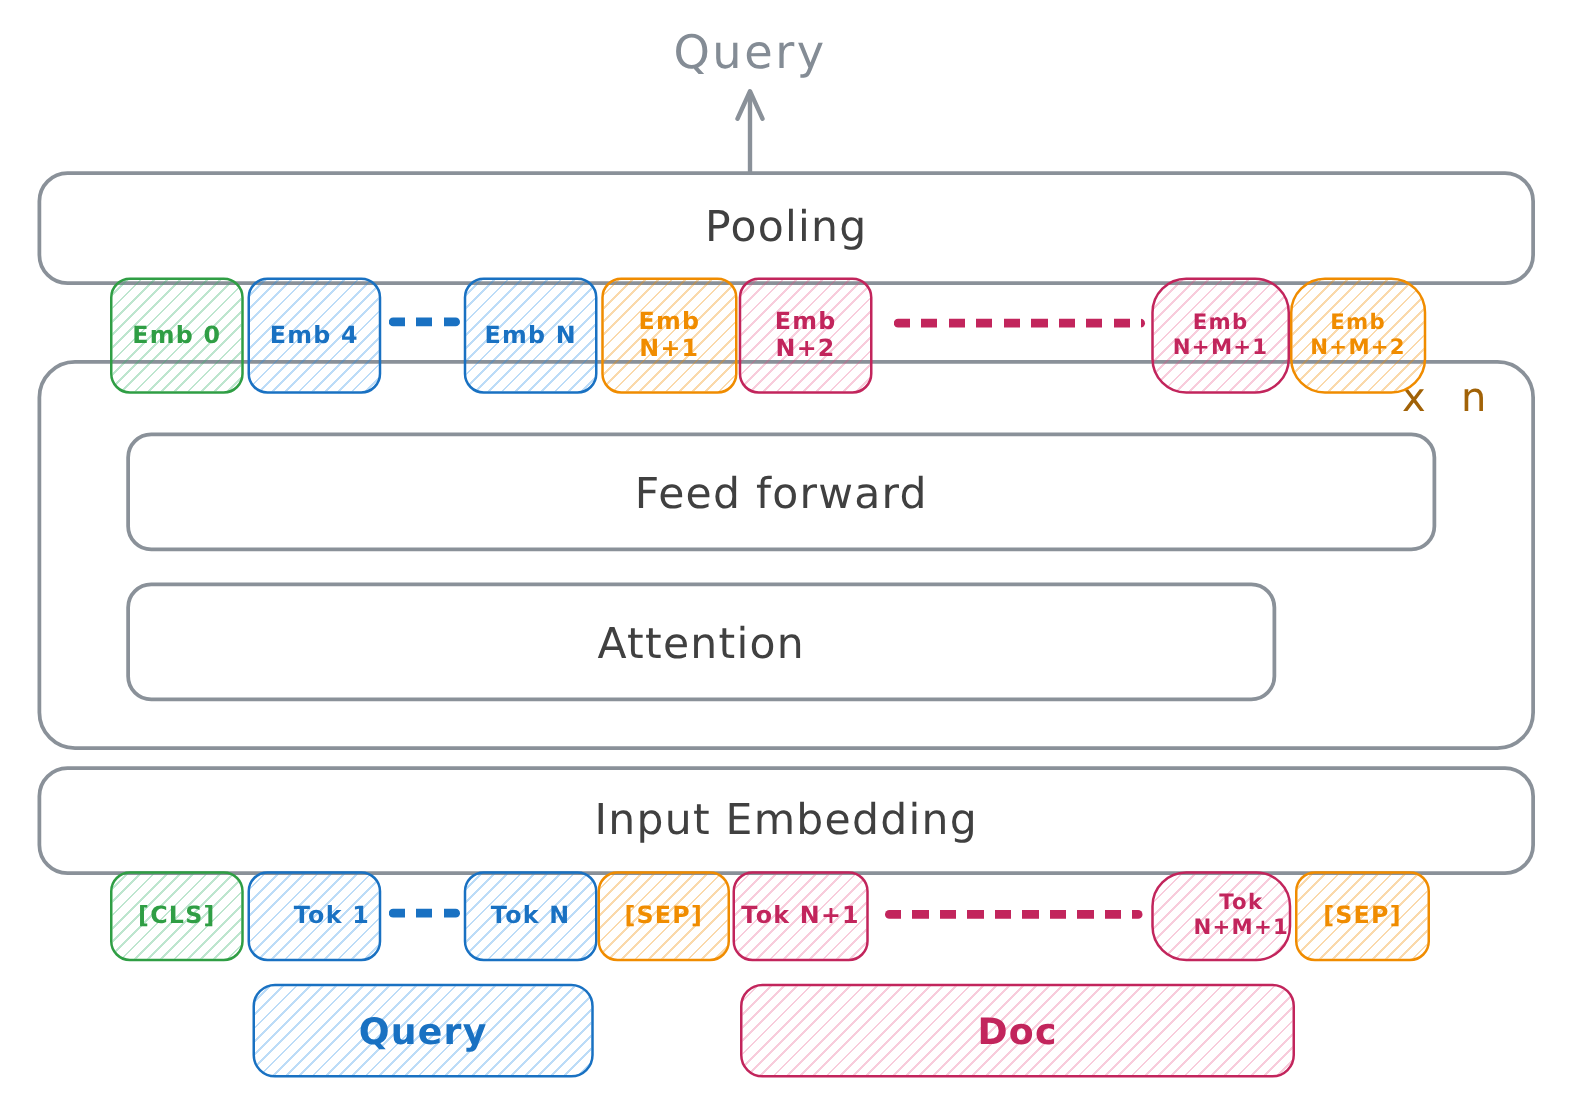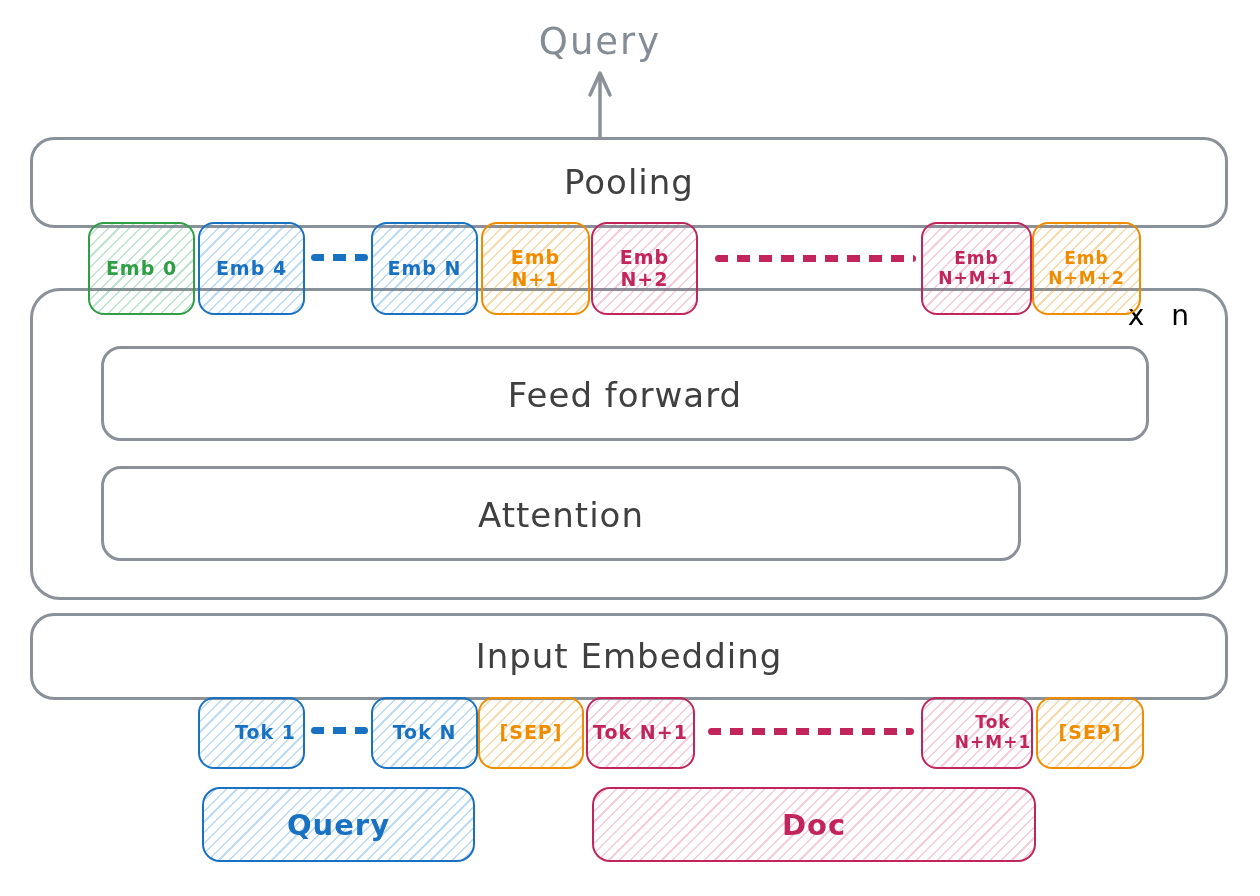--- a/index.html
+++ b/index.html
@@ -13,21 +13,21 @@
     box-sizing:border-box;
   }
   .glabel{
     position:absolute;left:0;right:0;text-align:center;color:#404040;
     font-size:34px;letter-spacing:1px;
   }
   .pooling{left:30px;top:137px;width:1198px;height:91px;border-radius:24px;}
   .pooling .glabel{top:22px;}
   .encoder{left:30px;top:288px;width:1198px;height:312px;border-radius:30px;}
   .xn{
-    position:absolute;top:8px;right:34px;color:#000000;font-size:28px;
+    position:absolute;top:8px;right:34px;color:#a16207;font-size:32px;
     word-spacing:14px;letter-spacing:2px;
   }
   .inner{border-radius:20px;background:#fff;}
   .ff{left:68px;top:55px;width:1048px;height:95px;}
   .attn{left:68px;top:175px;width:920px;height:95px;}
   .inner .glabel{top:26px;}
   .input{left:30px;top:613px;width:1198px;height:87px;border-radius:24px;}
   .input .glabel{top:20px;}
   
   .score{
@@ -36,21 +36,21 @@
   }
   .arrow{position:absolute;left:582px;top:68px;}
   
   .chip{
     position:absolute;border:2.5px solid;border-radius:16px;box-sizing:border-box;
     display:flex;flex-direction:column;align-items:center;justify-content:center;
     font-size:19px;font-weight:bold;letter-spacing:1px;z-index:3;line-height:1.15;
     text-align:center;
   }
   .chip .l2{font-size:17px;}
-  .two{font-size:17px;}
+  .two{font-size:17px;border-radius:28px;}
   .emb-chip{top:222px;height:93px;}
   .tok-chip{top:697px;height:72px;}
   .green{
     border-color:#2f9e44;color:#2f9e44;
     background:repeating-linear-gradient(135deg,rgba(56,178,108,.33) 0 1.6px,transparent 1.6px 7.5px);
   }
   .blue{
     border-color:#1971c2;color:#1971c2;
     background:repeating-linear-gradient(135deg,rgba(34,139,230,.30) 0 1.6px,transparent 1.6px 7.5px);
   }
@@ -143,20 +143,23 @@
   <div class="dashes d-crimson d-emb-crimson"></div>
   <div class="chip emb-chip crimson two c-embNM1">
     <span>Emb</span>
     <span class="l2">N+M+1</span>
   </div>
   <div class="chip emb-chip orange two c-embNM2">
     <span>Emb</span>
     <span class="l2">N+M+2</span>
   </div>
 
+  <div class="chip tok-chip green c-cls">
+    <span>[CLS]</span>
+  </div>
   <div class="chip tok-chip blue c-tok1">
     <span>Tok 1</span>
   </div>
   <div class="dashes d-blue d-tok-blue"></div>
   <div class="chip tok-chip blue c-tokN">
     <span>Tok N</span>
   </div>
   <div class="chip tok-chip orange c-sep1">
     <span>[SEP]</span>
   </div>

